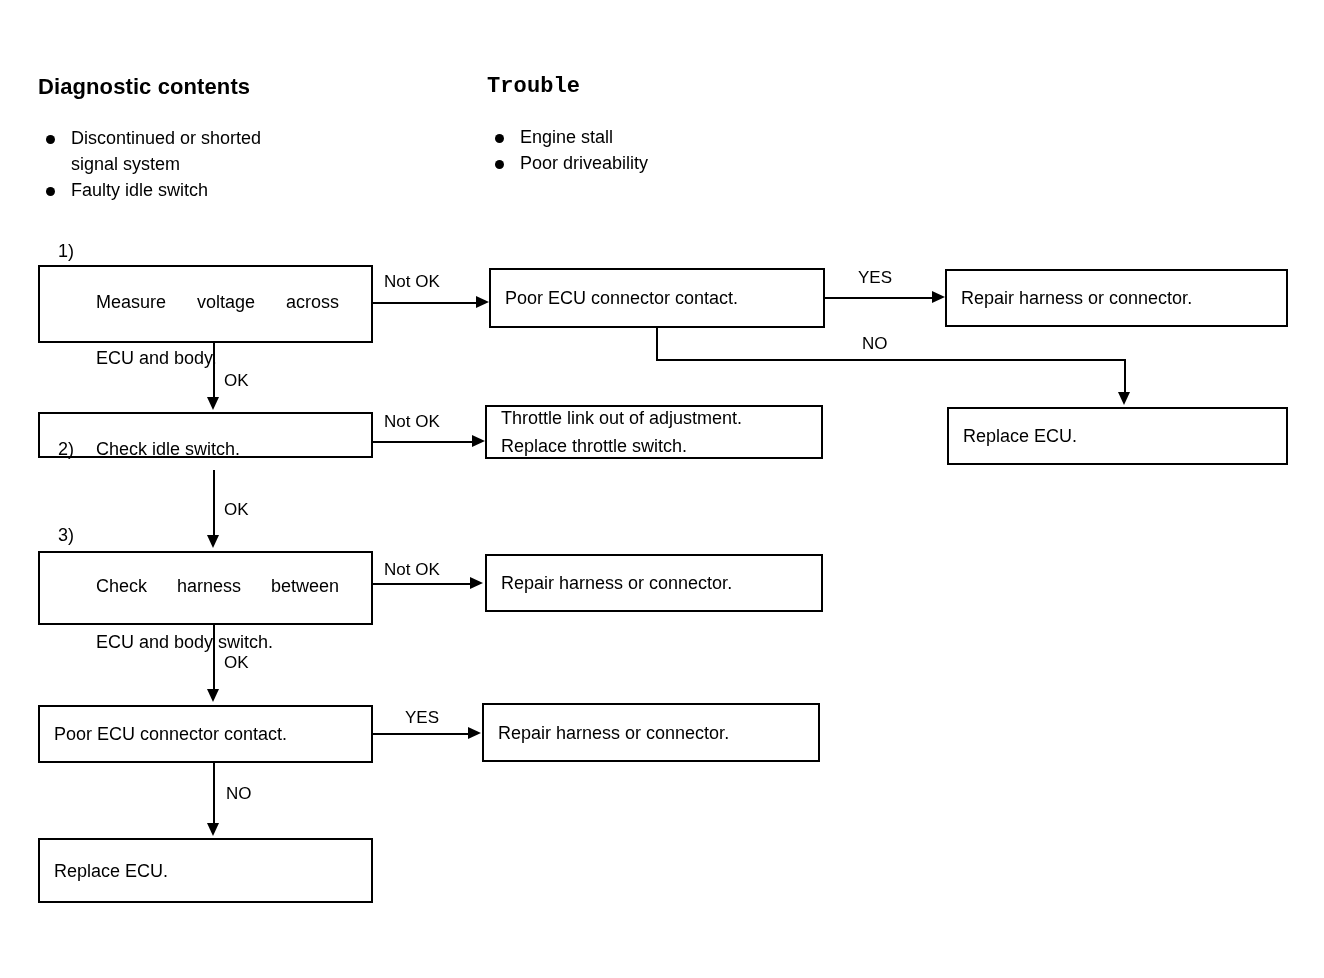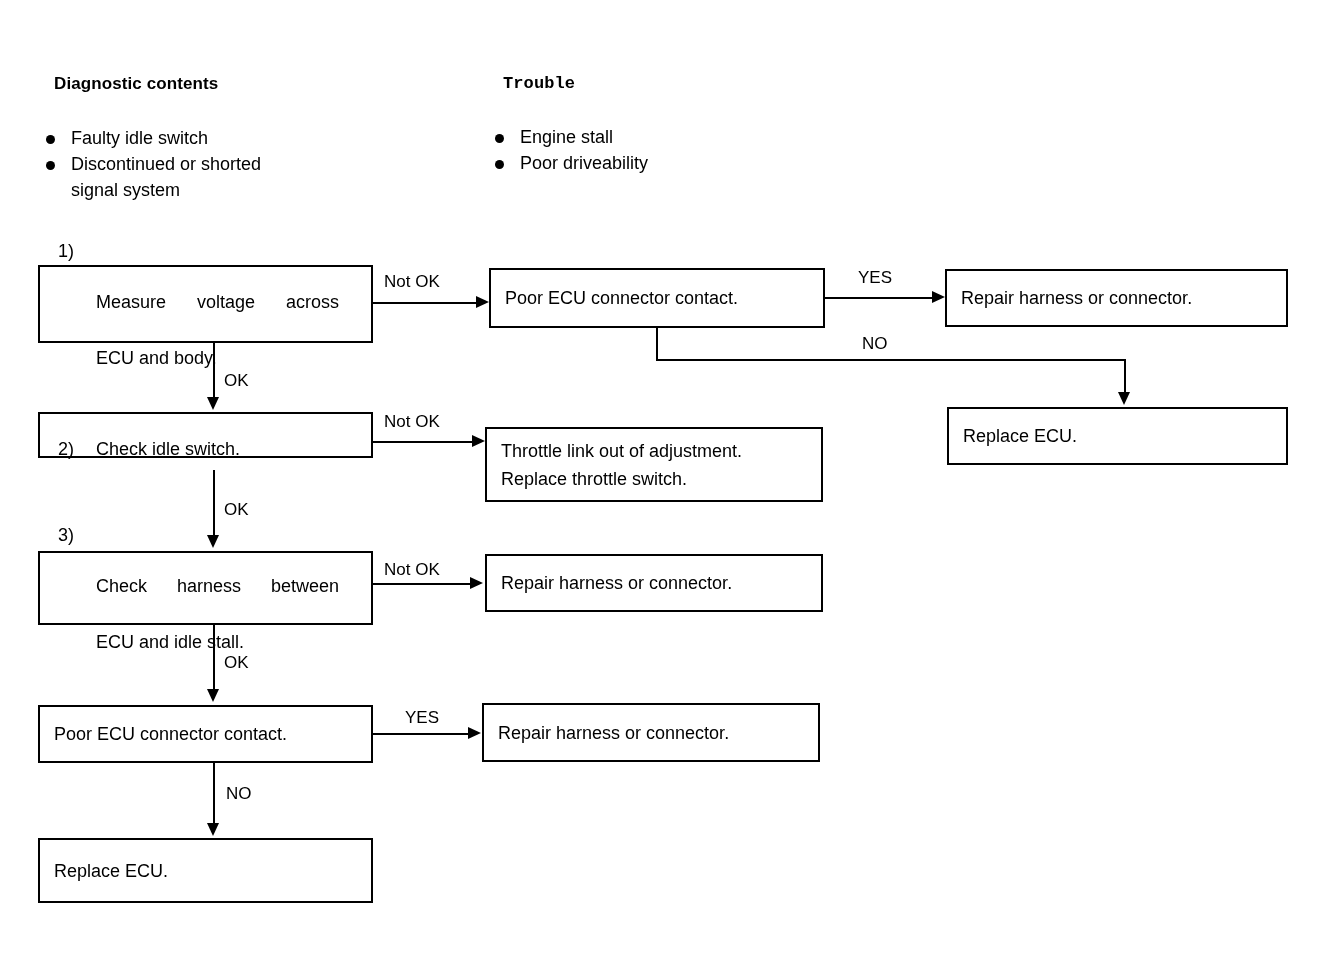--- a/index.html
+++ b/index.html
@@ -16,25 +16,24 @@
     position: relative;
     width: 1324px;
     height: 978px;
     background: #ffffff;
     overflow: hidden;
   }
 
   
   .col-heading {
     position: absolute;
-    font-size: 17px;
+    font-size: 22px;
     font-weight: bold;
     letter-spacing: 0.1px;
     white-space: nowrap;
-    margin-left: 16px;
   }
   .bullet-list {
     position: absolute;
     list-style: none;
     margin: 0;
     padding: 0;
   }
   .bullet-item {
     position: relative;
     padding-left: 33px;
@@ -124,23 +123,23 @@
   }
 </style>
 </head>
 <body>
 
 <div id="page">
 
   <div class="col-heading" style="left:38px; top:74px;">Diagnostic contents</div>
 
   <ul class="bullet-list" style="left:38px; top:125px; width:420px;">
-    <li class="bullet-item">Faulty idle switch</li>
     <li class="bullet-item">Discontinued or shorted
 signal system</li>
+    <li class="bullet-item">Faulty idle switch</li>
   </ul>
 
   <div class="col-heading" style="left:487px; top:74px;font-family:Liberation Mono, monospace;">Trouble</div>
 
   <ul class="bullet-list" style="left:487px; top:124px; width:400px;">
     <li class="bullet-item">Engine stall</li>
     <li class="bullet-item">Poor driveability</li>
   </ul>
 
   <div class="node node-step" style="left:38px; top:265px; width:335px; height:78px;">
@@ -185,34 +184,34 @@
   <div class="node node-step" style="left:38px; top:412px; width:335px; height:46px;">
     <div class="node-text">
       <span class="step-no">2)</span><span>Check idle switch.</span>
     </div>
   </div>
 
   <div class="hline" style="left:373px; top:441px; width:99px;"></div>
   <div class="arrow-right" style="left:472px; top:435px;"></div>
   <div class="edge-label" style="left:384px; top:412px;">Not OK</div>
 
-  <div class="node" style="left:485px; top:427px; width:338px; height:75px;">
+  <div class="node" style="left:485px; top:405px; width:338px; height:54px;">
     <div class="node-text">Throttle link out of adjustment.
 Replace throttle switch.</div>
   </div>
 
   <div class="vline" style="left:213px; top:470px; height:67px;"></div>
   <div class="arrow-down" style="left:207px; top:535px;"></div>
   <div class="edge-label" style="left:224px; top:500px;">OK</div>
 
   <div class="node node-step" style="left:38px; top:551px; width:335px; height:74px;">
     <div class="node-text">
       <span class="step-no">3)</span><span class="step-body">
         <span class="step-line1" style="display:block;">Check harness between</span>
-        <span class="step-line2" style="display:block;">ECU and idle stall.</span>
+        <span class="step-line2" style="display:block;">ECU and body switch.</span>
       </span>
     </div>
   </div>
 
   <div class="hline" style="left:373px; top:583px; width:97px;"></div>
   <div class="arrow-right" style="left:470px; top:577px;"></div>
   <div class="edge-label" style="left:384px; top:560px;">Not OK</div>
 
   <div class="node" style="left:485px; top:554px; width:338px; height:58px;">
     <div class="node-text">Repair harness or connector.</div>

